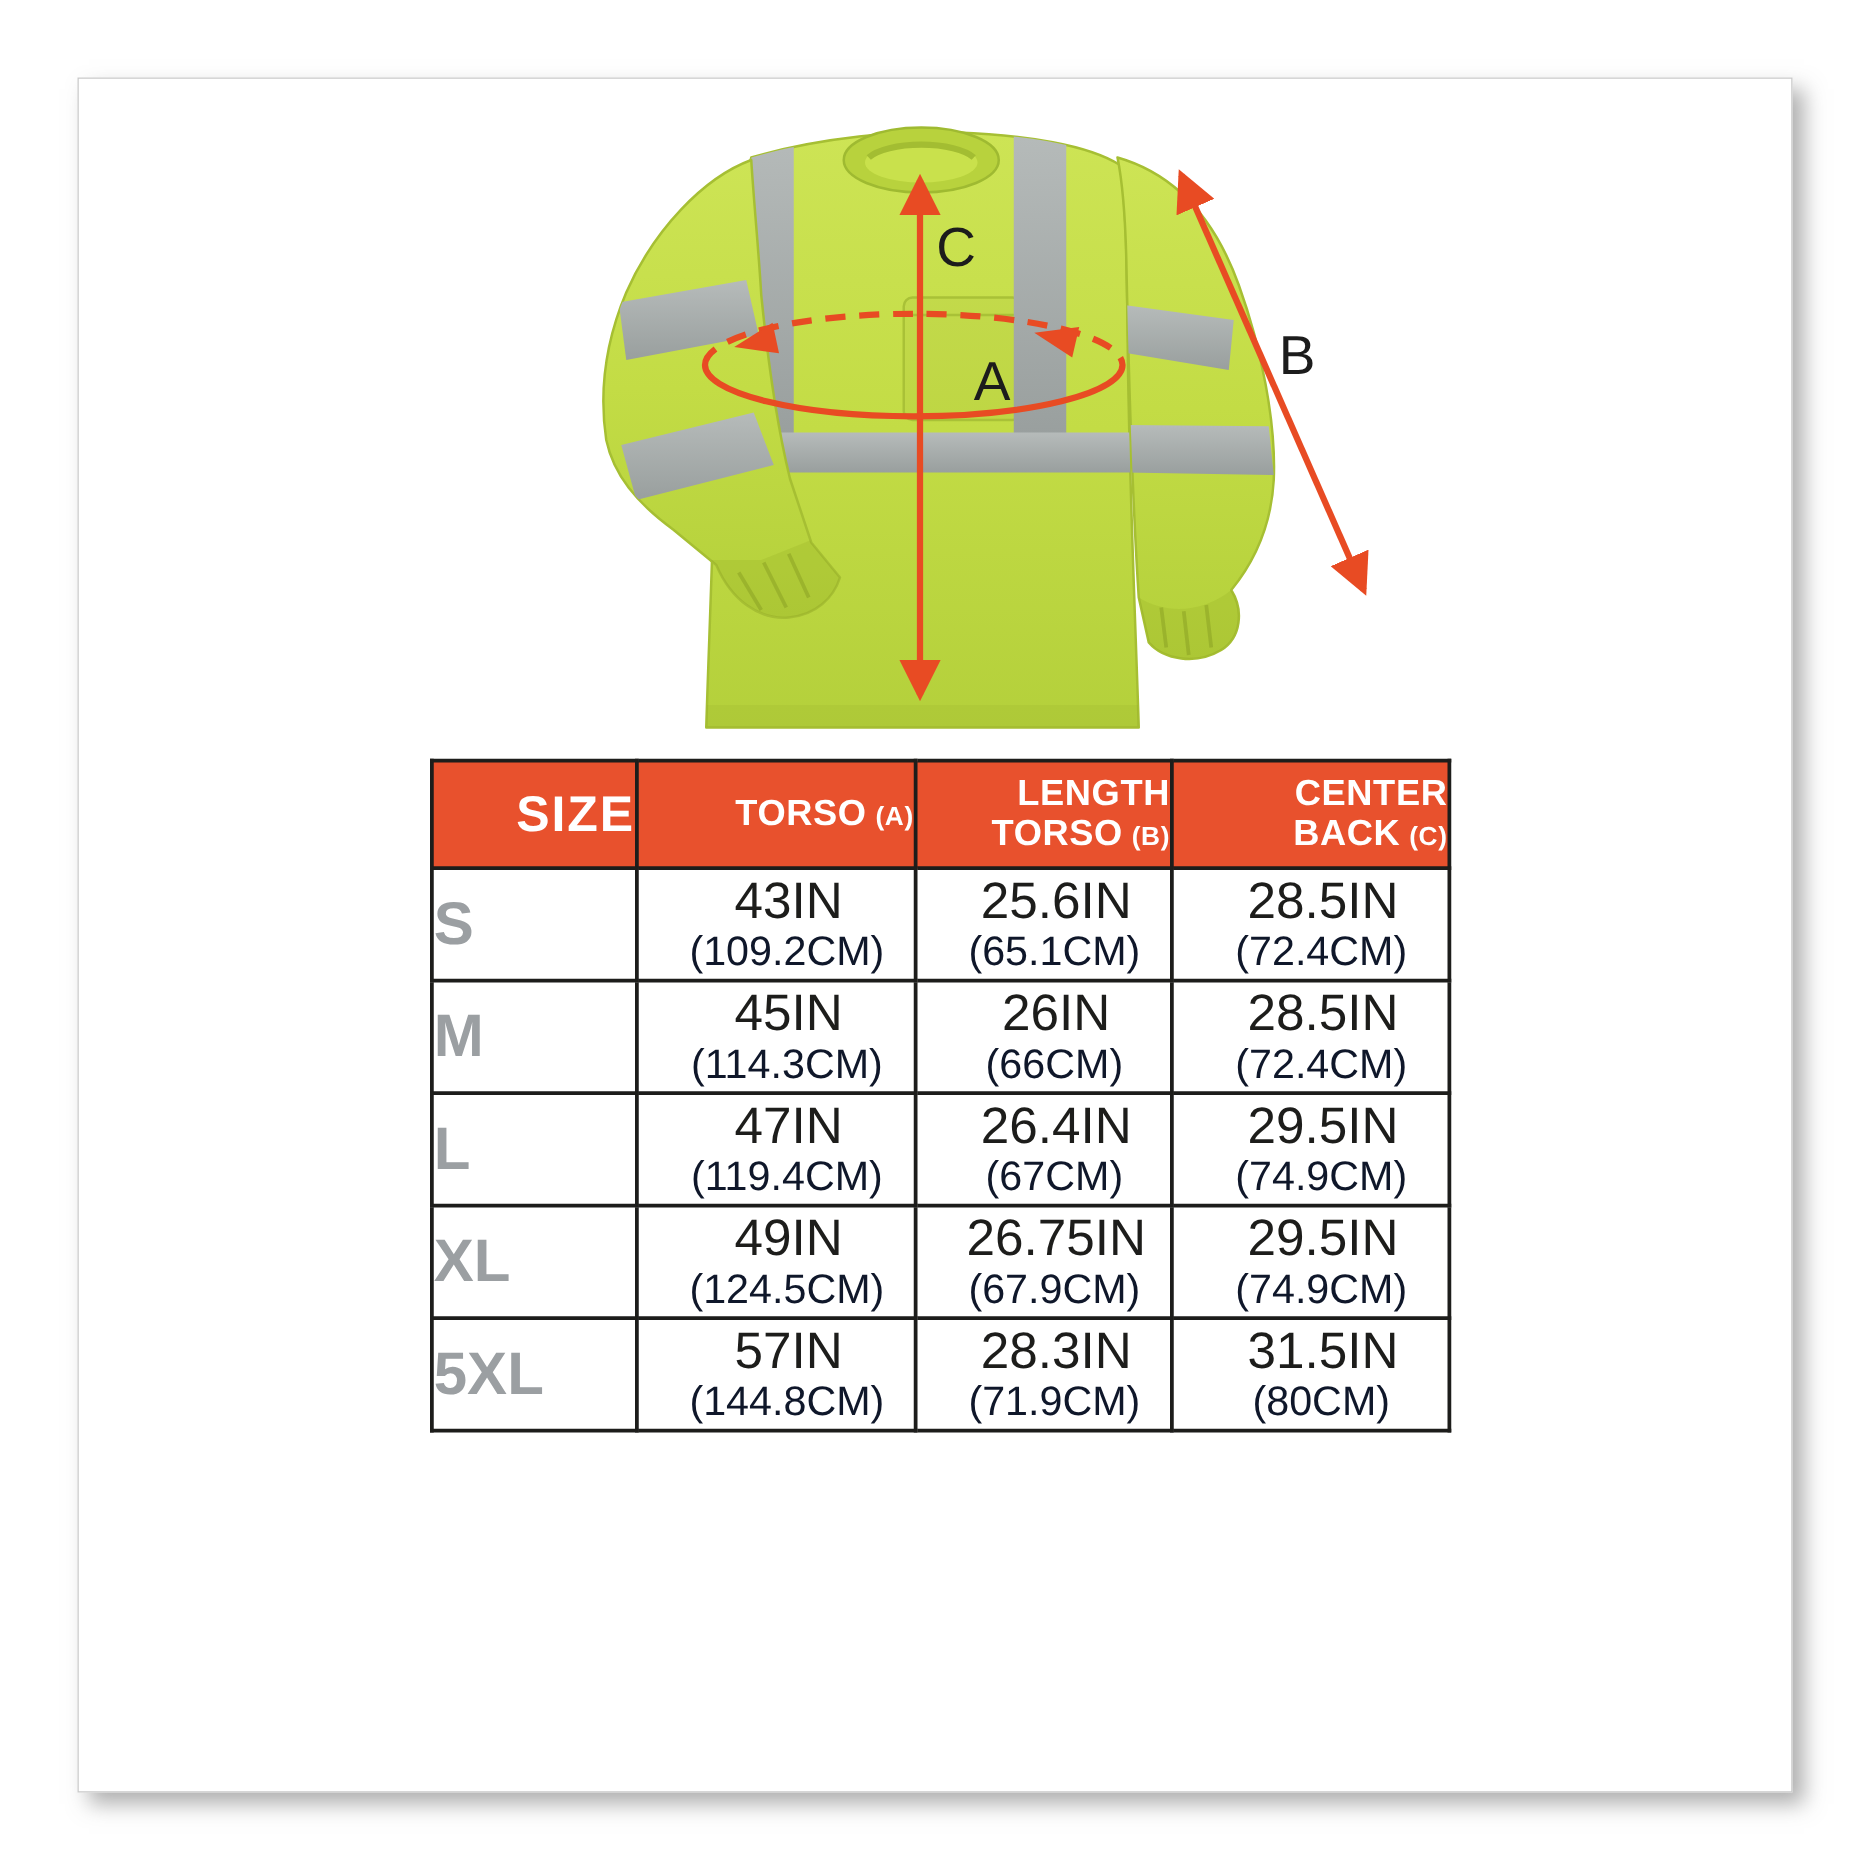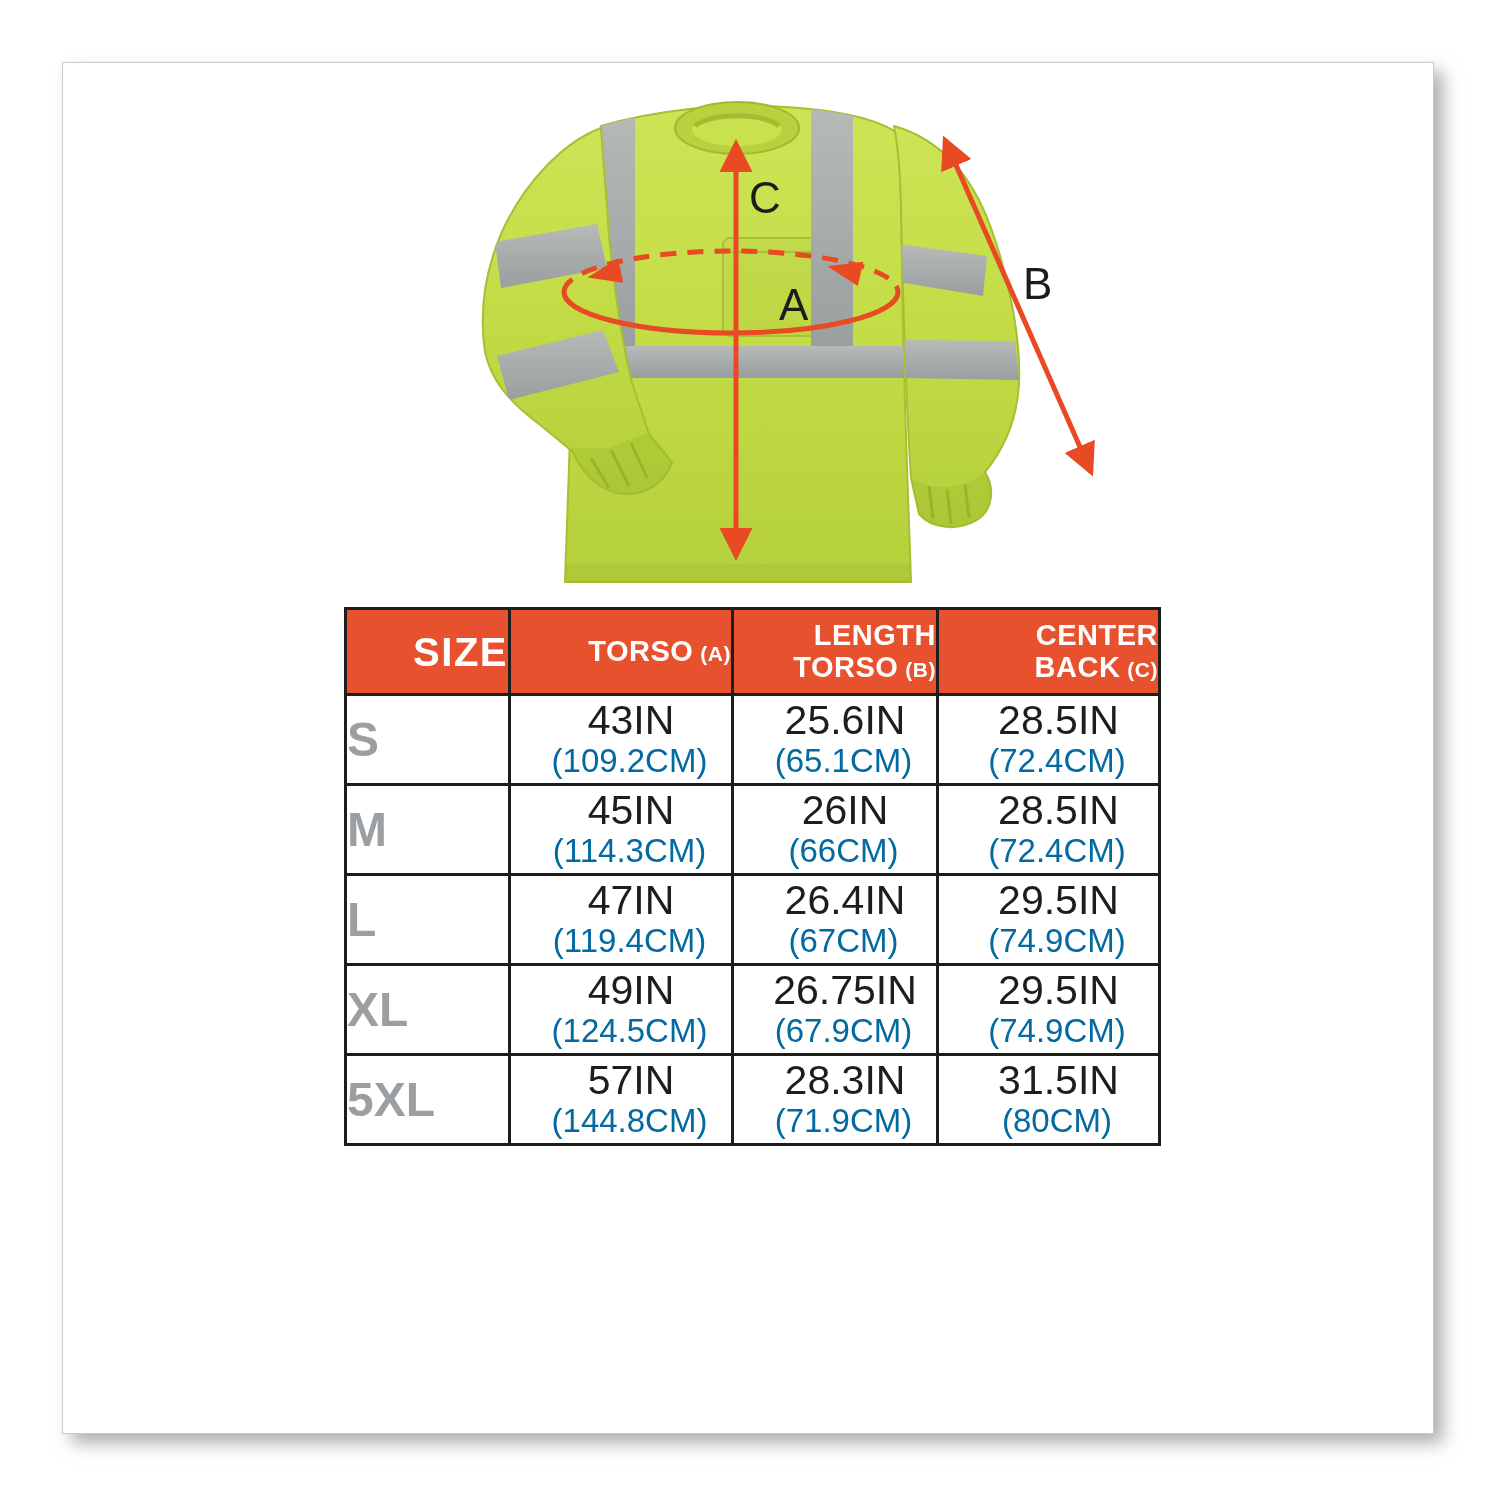--- a/index.html
+++ b/index.html
@@ -37,21 +37,21 @@
   th.size-h .h-main{font-size:40px;letter-spacing:1.5px;}
   .h-sub{font-size:21px;margin-left:7px;}
   .h-sub:empty{display:none;margin:0;}
   td.c-size{
     font-size:48px;font-weight:800;color:#9b9fa2;
     text-align:left;padding-left:22px;vertical-align:middle;
     letter-spacing:0px;
   }
   td.c-data{text-align:center;vertical-align:middle;}
   .v{font-size:41px;color:#1d1d1b;line-height:1.02;padding-left:20px;}
-  .cm{font-size:33px;color:#0369a1;line-height:1.08;margin-top:1px;padding-left:17px;}
+  .cm{font-size:33px;color:#0f172a;line-height:1.08;margin-top:1px;padding-left:17px;}
 </style>
 </head>
 <body>
 
 <div class="page">
 
   <svg class="diagram" viewBox="0 0 700 525" xmlns="http://www.w3.org/2000/svg">
     <defs>
       <linearGradient id="limeG" x1="0" y1="0" x2="0" y2="1">
         <stop offset="0" stop-color="#cde455"></stop>

